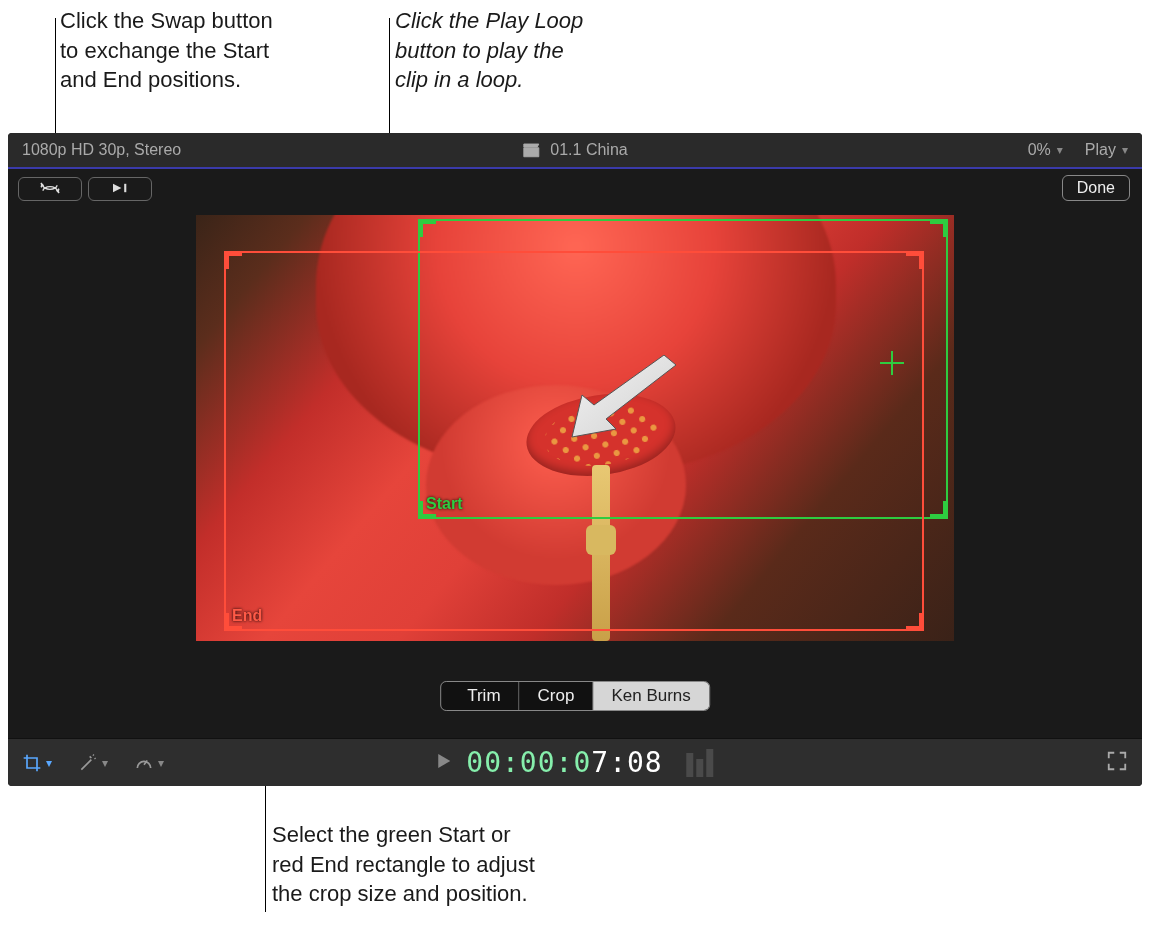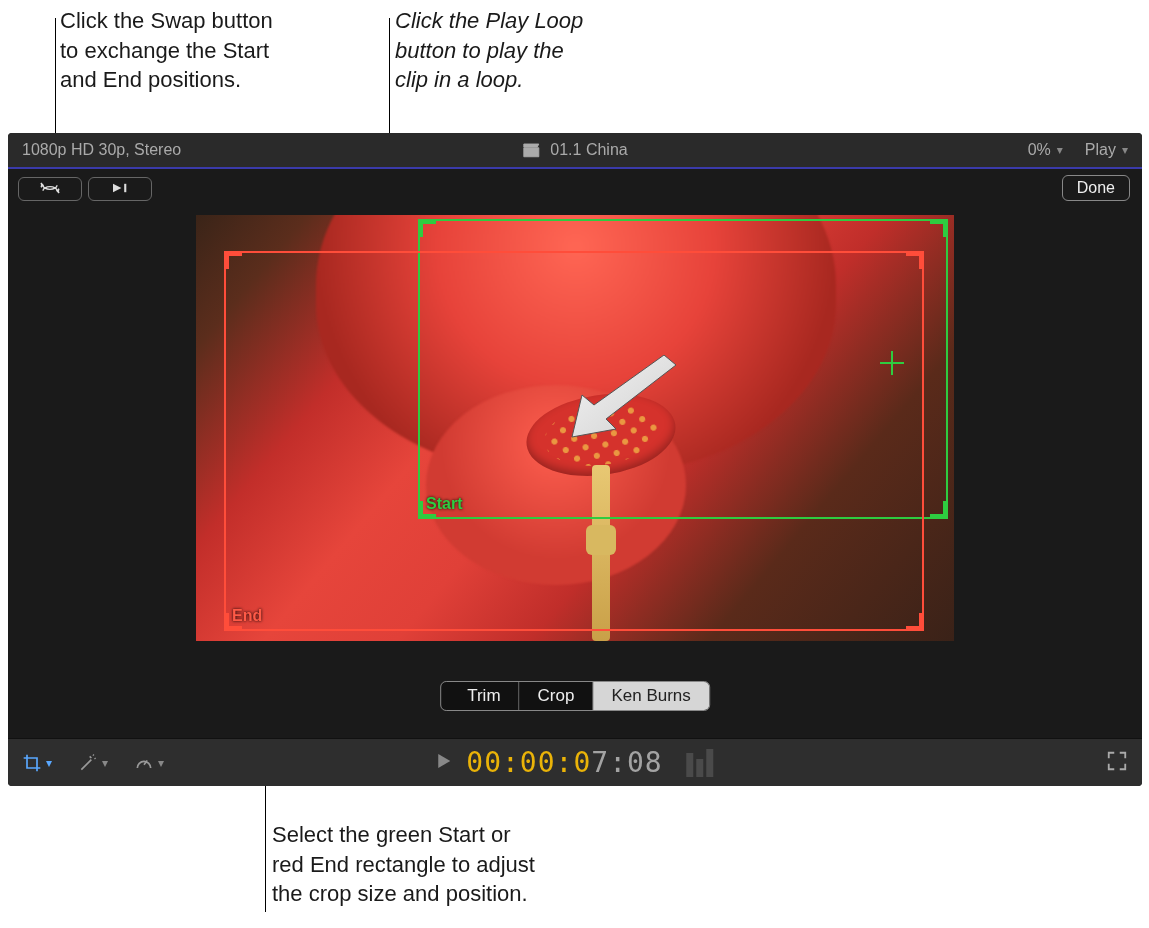--- a/index.html
+++ b/index.html
@@ -215,22 +215,22 @@
   .bb-center {
     position:absolute; left:50%; transform:translateX(-50%);
     display:flex; align-items:center; gap:14px;
     font-family: monospace;
   }
   .play-tri svg { width:16px; height:16px; }
   .timecode {
     font-size:28px; letter-spacing:1px;
     font-family: "Menlo","Consolas",monospace;
   }
-  .tc-dim { color:#eab308; }
-  .tc-bright { color:#a3a3a3; }
+  .tc-dim { color:#86efac; }
+  .tc-bright { color:#ffffff; }
   .audio-bars { display:flex; gap:3px; align-items:flex-end; height:28px; margin-left:10px;}
   .audio-bars div { width:7px; background:#4a4a4a; }
   .audio-bars div:nth-child(1){height:24px;}
   .audio-bars div:nth-child(2){height:18px;}
   .audio-bars div:nth-child(3){height:28px;}
   .bb-right { position:absolute; right:14px; cursor:pointer; }
   .bb-right svg { width:22px; height:22px; }
 
 </style>
 </head>

